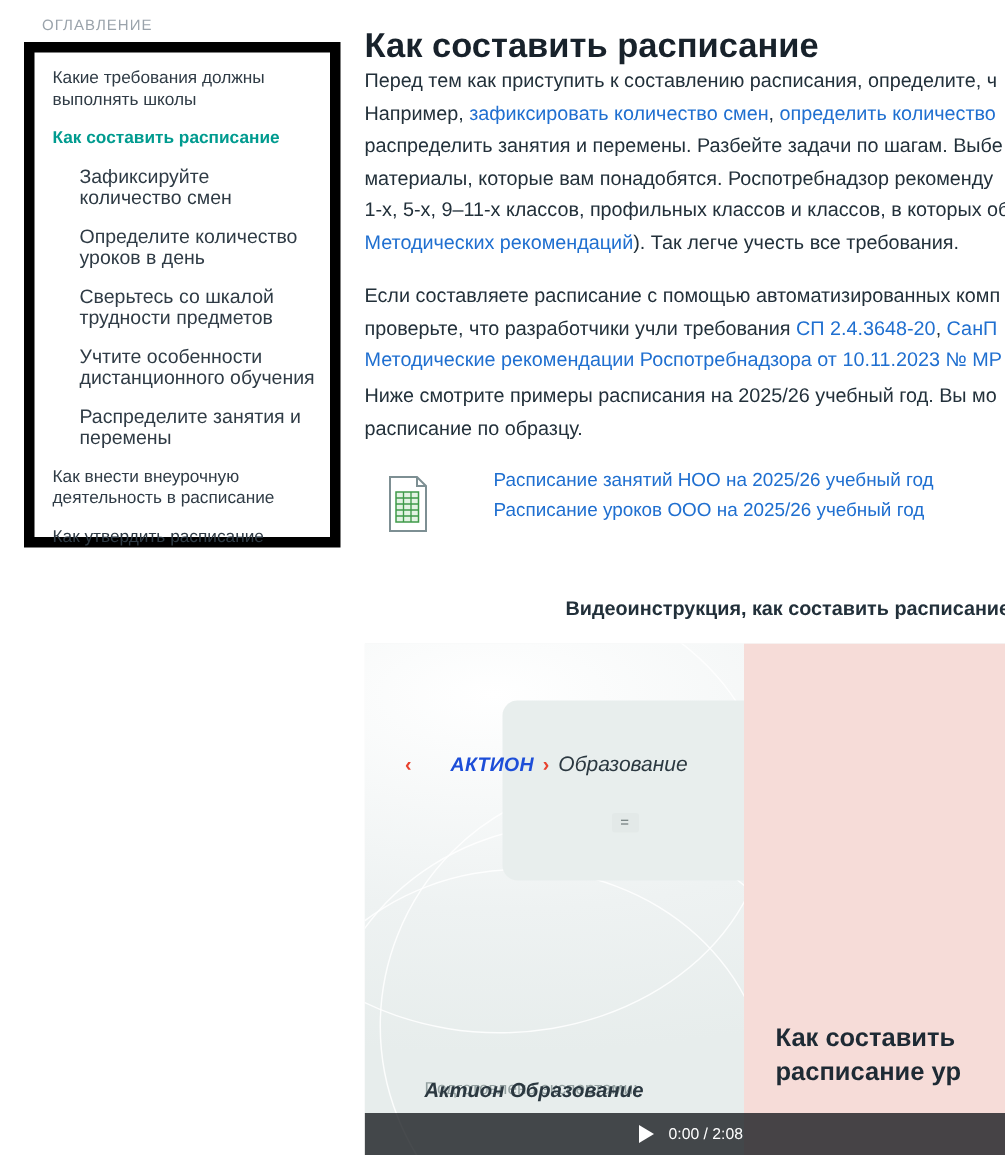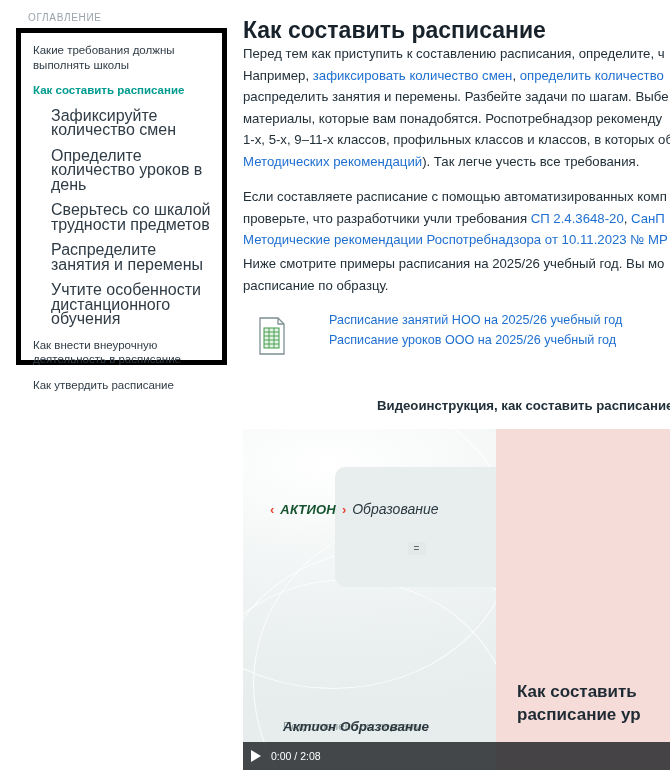--- a/index.html
+++ b/index.html
@@ -32,21 +32,21 @@
     font-size: 10px;
     letter-spacing: 0.7px;
     color: #9aa3ab;
     text-transform: uppercase;
   }
   .toc-box {
     position: absolute;
     left: 16px; top: 28px;
     width: 211px;
     height: 337px;
-    border: 5px solid #000000;
+    border: 7px solid #000000;
     background: #ffffff;
     padding: 10px 10px 8px 12px;
   }
   .toc-list {
     list-style: none;
     margin: 0; padding: 0;
   }
   .toc-item {
     font-size: 11.5px;
     line-height: 14.5px;
@@ -57,21 +57,21 @@
   .toc-item.active {
     color: #009b8f;
     font-weight: bold;
   }
   .toc-sub {
     list-style: none;
     margin: 0 0 0 0;
     padding: 0;
   }
   .toc-subitem {
-    font-size: 16px;
+    font-size: 13px;
     line-height: 14.5px;
     color: #2f3b45;
     margin: 0 0 11px 18px;
     cursor: pointer;
   }
 
   
   .main {
     position: absolute;
     left: 243px; top: 0;
@@ -186,22 +186,23 @@
     position: absolute;
     left: 27px; top: 72px;
     display: flex;
     align-items: center;
     gap: 6px;
   }
   .logo-aktion {
     font-size: 13px;
     font-weight: bold;
     font-style: italic;
-    color: #14532d;
+    color: #1d4ed8;
     letter-spacing: 0.2px;
+    margin-left: 20px;
   }
   .logo-obr {
     font-size: 14px;
     font-style: italic;
     color: #2b3840;
   }
   .logo-chev { color: #e8422e; font-size: 13px; font-weight: bold; }
   .equal-badge {
     position: absolute;
     left: 165px; top: 113px;
@@ -232,20 +233,21 @@
   }
   .video-controls {
     position: absolute;
     left: 0; bottom: 0;
     width: 427px; height: 28px;
     background: rgba(20,24,28,0.78);
     display: flex;
     align-items: center;
     padding-left: 8px;
     gap: 10px;
+    justify-content: center;
   }
   .play-tri {
     width: 0; height: 0;
     border-top: 6px solid transparent;
     border-bottom: 6px solid transparent;
     border-left: 10px solid #ffffff;
     cursor: pointer;
   }
   .time-label {
     font-size: 10.5px;
@@ -269,22 +271,22 @@
     <div class="toc-box">
       <ul class="toc-list">
 
         <li class="toc-item">Какие требования должны выполнять школы</li>
 
         <li class="toc-item active">Как составить расписание</li>
         <ul class="toc-sub">
           <li class="toc-subitem">Зафиксируйте количество смен</li>
           <li class="toc-subitem">Определите количество уроков в день</li>
           <li class="toc-subitem">Сверьтесь со шкалой трудности предметов</li>
+          <li class="toc-subitem">Учтите особенности дистанционного обучения</li>
           <li class="toc-subitem">Распределите занятия и перемены</li>
-          <li class="toc-subitem">Учтите особенности дистанционного обучения</li>
         </ul>
 
         <li class="toc-item">Как внести внеурочную деятельность в расписание</li>
         <li class="toc-item">Как утвердить расписание</li>
       </ul>
     </div>
   </div>
 
   <div class="main">
 

